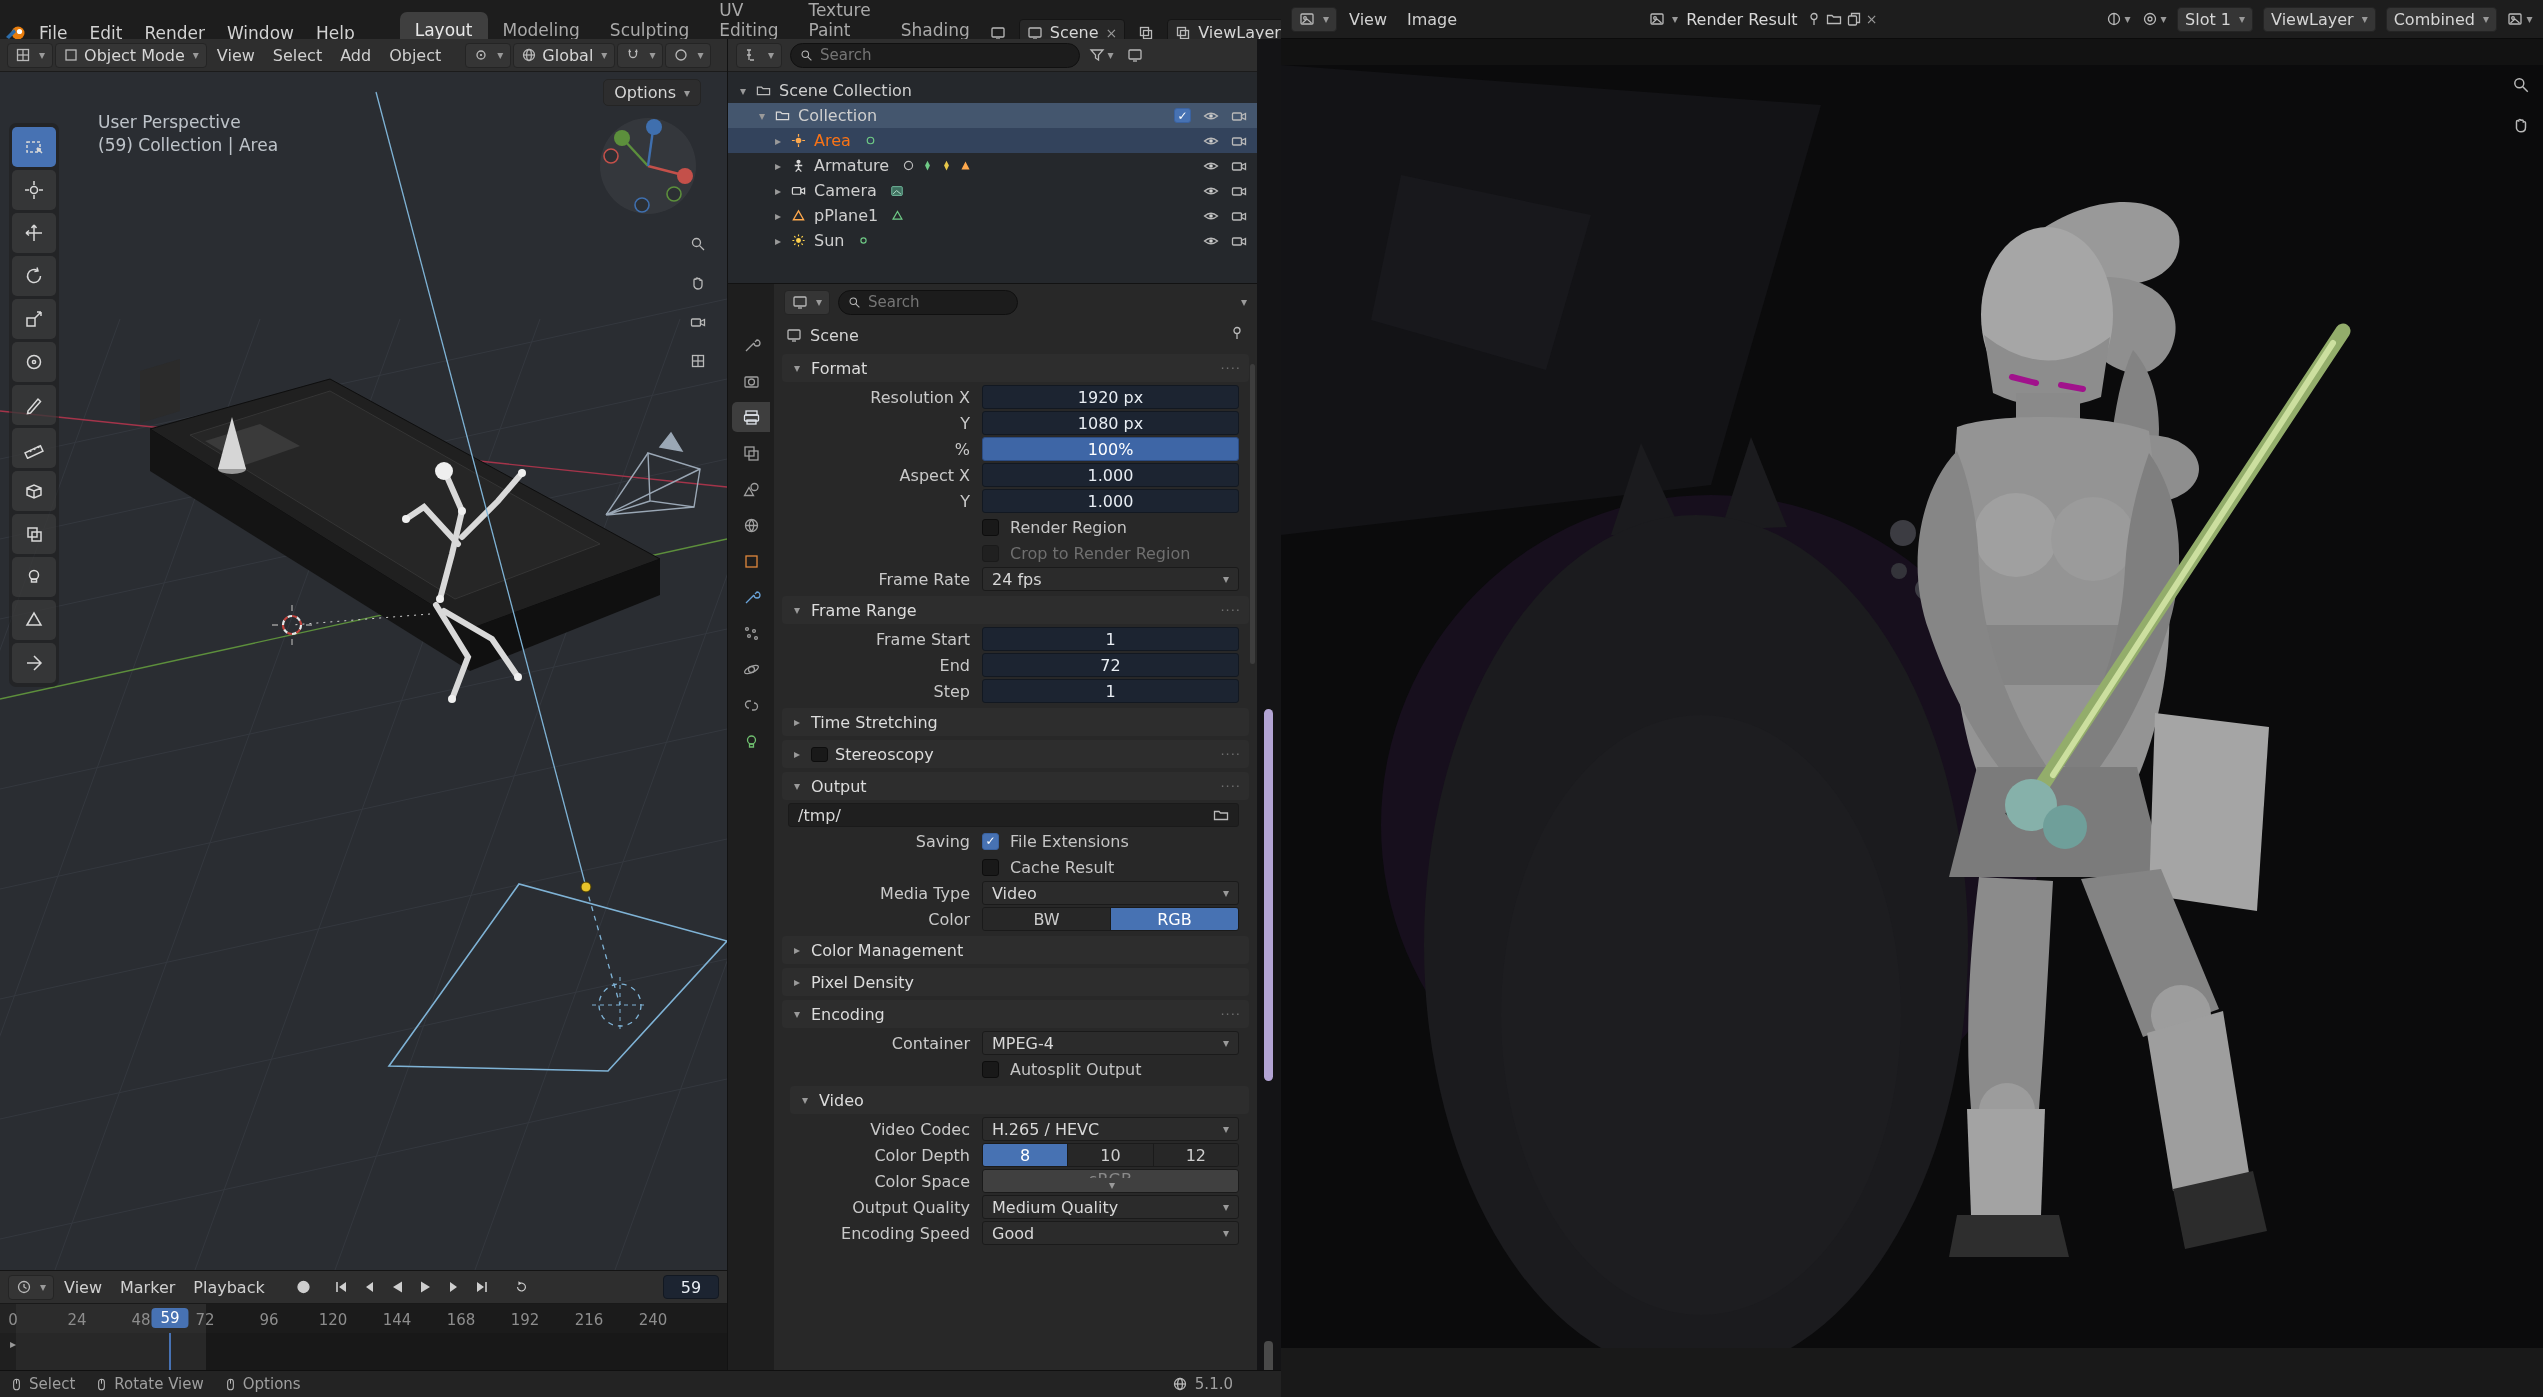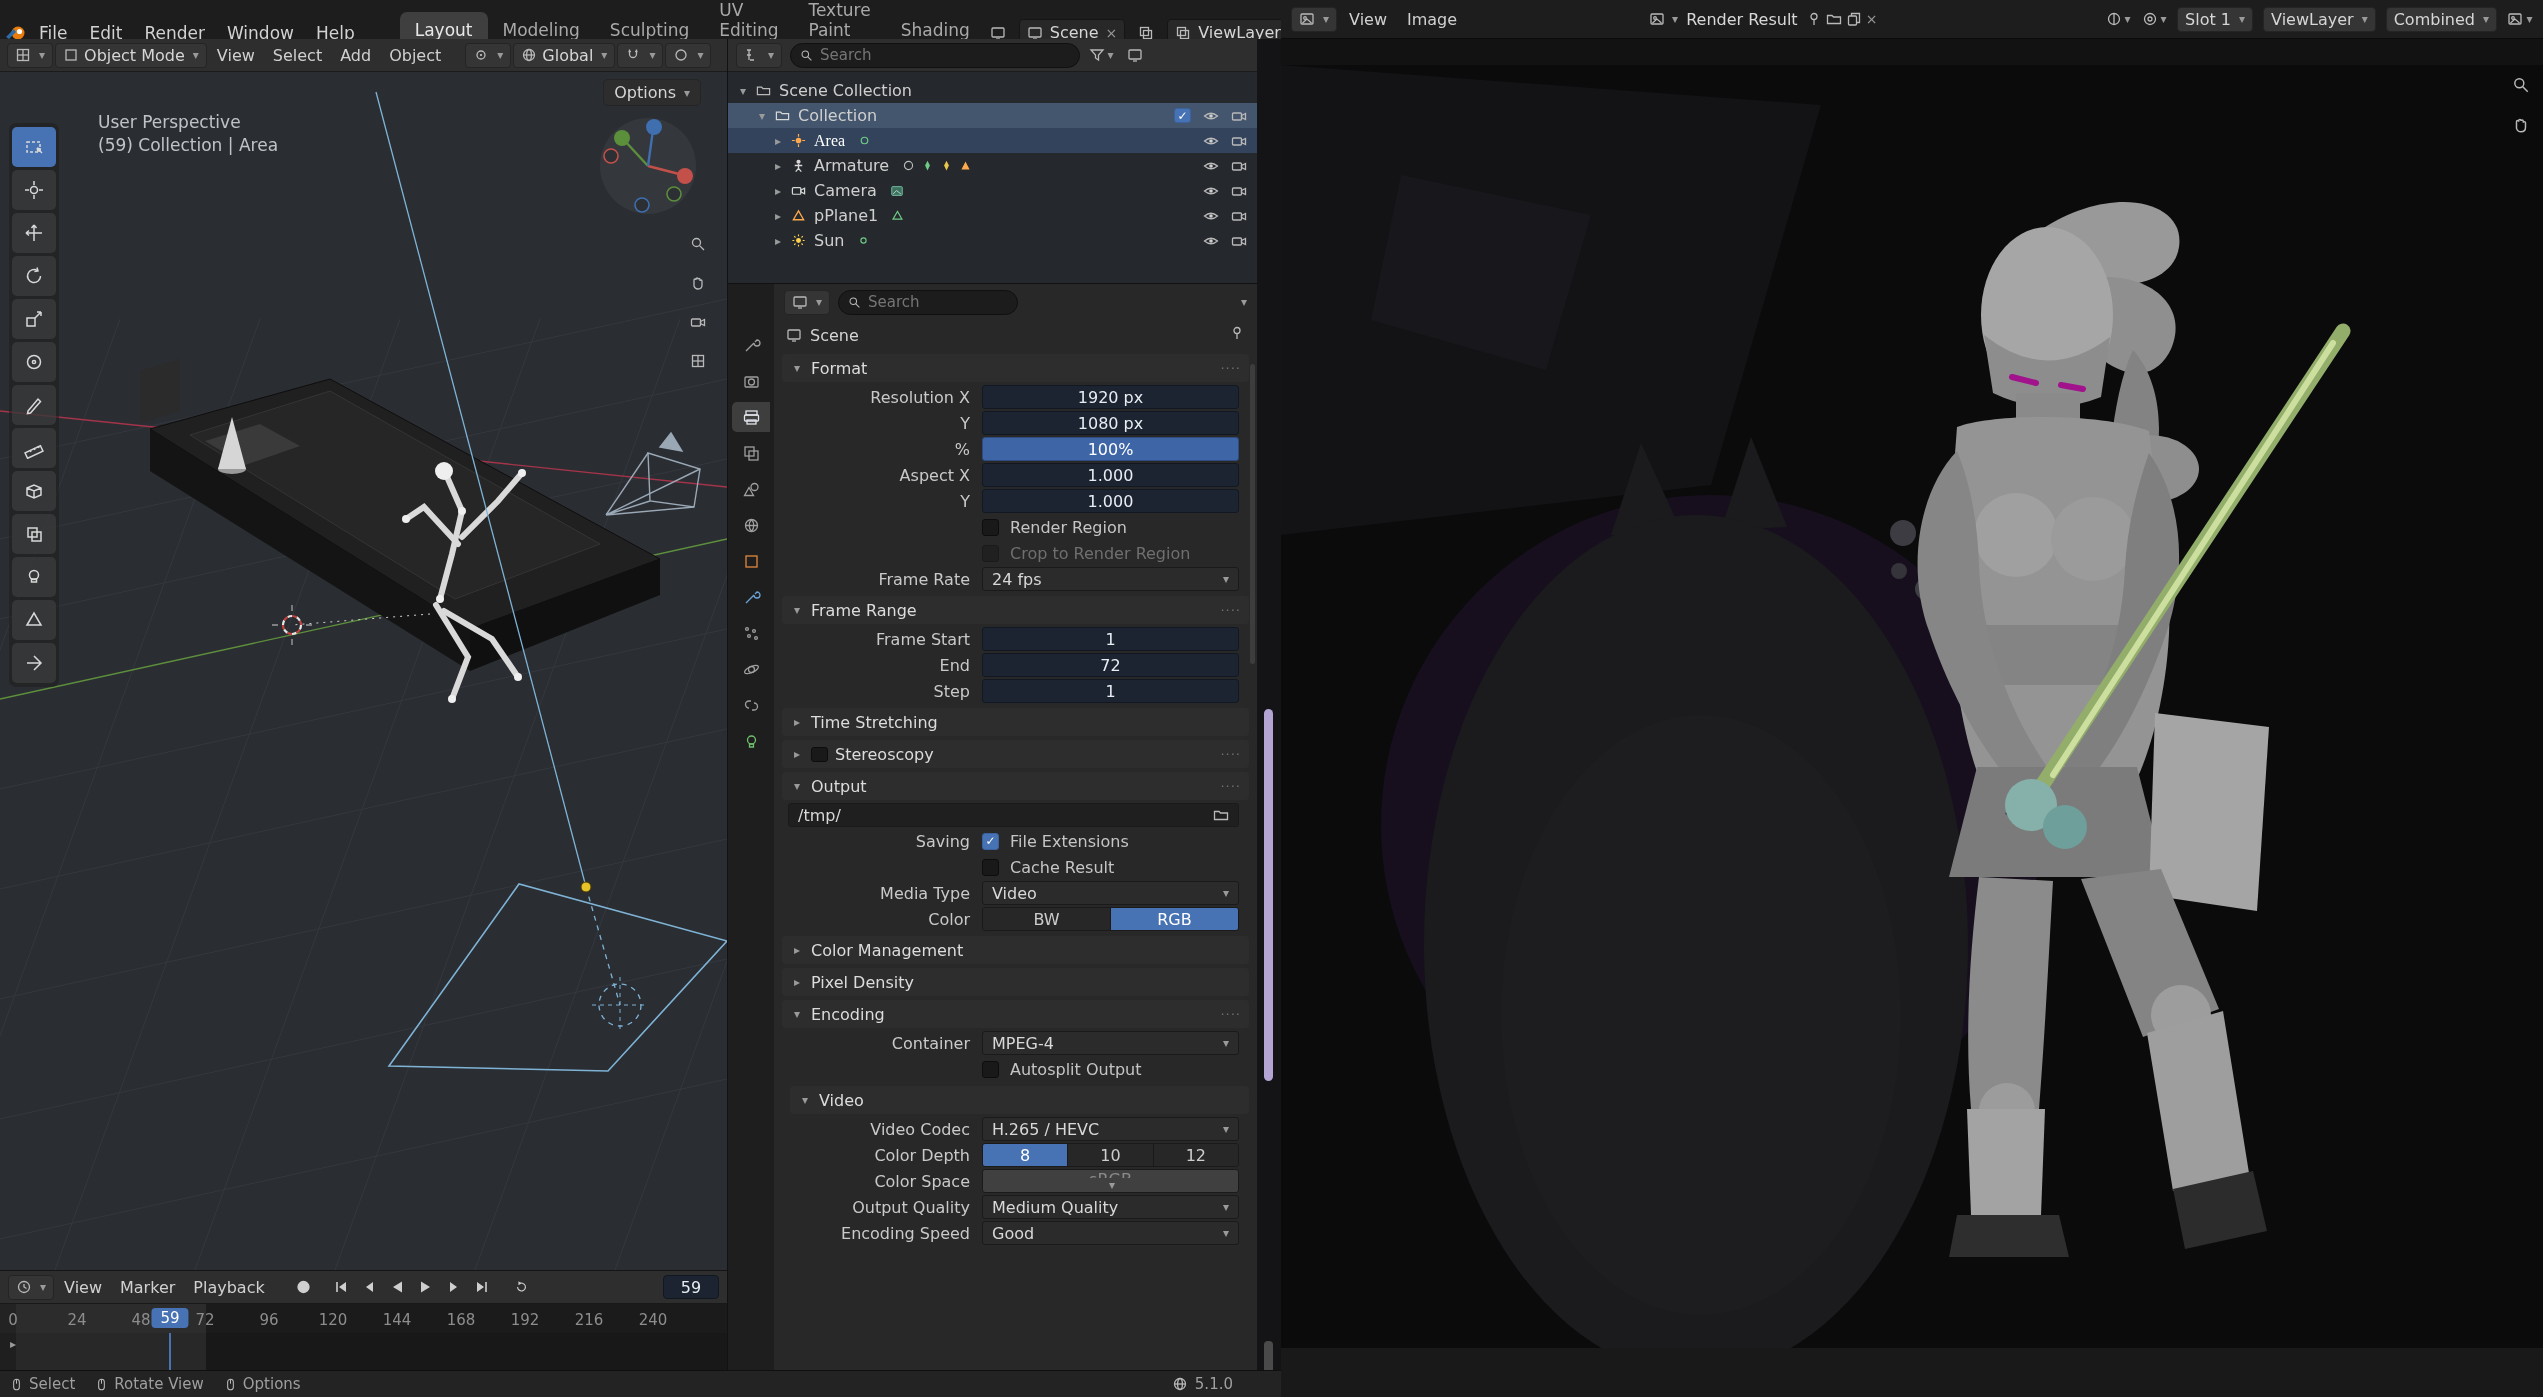--- a/index.html
+++ b/index.html
@@ -54,21 +54,21 @@
 .sbr{margin-left:auto;display:flex;align-items:center;gap:7px;margin-right:38px;}
 
 .outliner{left:727px;top:39px;width:530px;height:245px;background:#25282c;border-left:1px solid #121212;border-bottom:1px solid #121212;overflow:hidden;}
 .ohead{height:33px;background:#2e2e2e;display:flex;align-items:center;gap:8px;padding:0 8px;border-bottom:1px solid #1b1b1b;}
 .search{display:flex;align-items:center;background:#1c1c1c;border:1px solid #101010;border-radius:13px;height:25px;padding:0 9px;gap:7px;flex:1;max-width:290px;}
 .orow{display:flex;align-items:center;height:25px;font-size:16px;color:#cfcfcf;position:relative;padding-left:8px;gap:5px;}
 .orow .lbl{margin-left:2px;}
 .oright{position:absolute;right:10px;display:flex;gap:12px;align-items:center;}
 .row-col{background:#44566e;}
 .row-area{background:#33435c;}
-.row-area .lbl{color:#ffffff;font-family:Liberation Serif, serif;}
+.row-area .lbl{color:#f97316;}
 .twist{width:14px;color:#9a9a9a;font-size:12px;text-align:center;}
 .oic{width:17px;height:17px;display:inline-flex;align-items:center;justify-content:center;}
 .datasml{display:flex;gap:6px;margin-left:8px;align-items:center;}
 
 .props{left:727px;top:284px;width:530px;height:1086px;background:#282828;border-left:1px solid #121212;display:flex;overflow:hidden;}
 .ptabs{width:46px;background:#1e1e1e;display:flex;flex-direction:column;align-items:center;padding-top:46px;gap:6px;flex:0 0 46px;}
 .ptab{width:38px;height:30px;border-radius:5px 0 0 5px;display:flex;align-items:center;justify-content:center;}
 .ptab.active{background:#3e3e3e;}
 .ptab svg{width:19px;height:19px;fill:none;stroke:#9f9f9f;stroke-width:1.3;}
 .pmain{flex:1;overflow:hidden;position:relative;padding-bottom:8px;}

